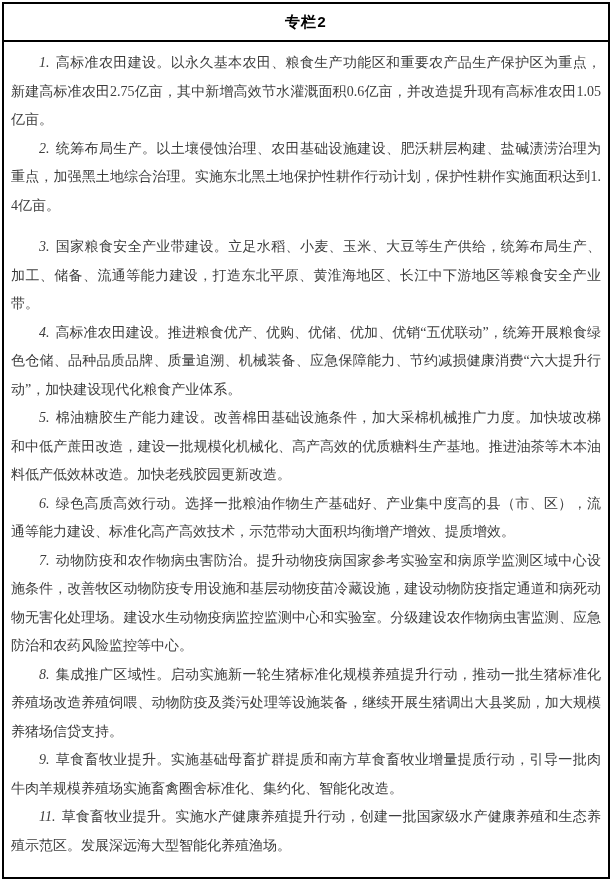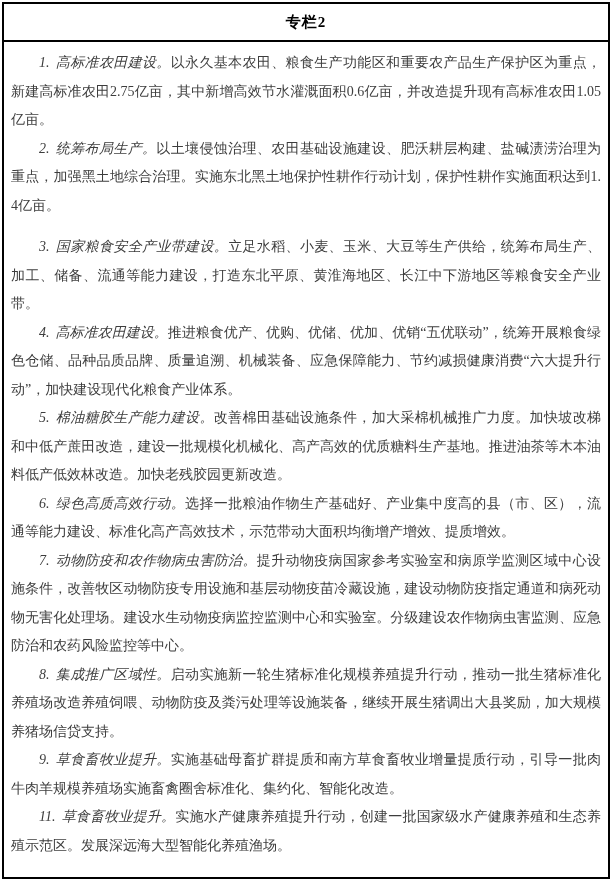--- a/index.html
+++ b/index.html
@@ -25,21 +25,21 @@
     min-height: 877px;
     background: var(--background);
   }
   .box-title-row {
     height: 38px;
     border-bottom: 2px solid var(--border);
     display: flex;
     align-items: center;
     justify-content: center;
     gap: 15px;
-    font-family: Liberation Serif, serif;
+    font-family: Liberation Mono, monospace;
     font-weight: bold;
     font-size: 15px;
     color: var(--title_text);
     letter-spacing: 1px;
   }
   .box-body {
     padding: 7px 7px 9px 7px;
   }
   .box-body p.para {
     margin: 0;
@@ -51,21 +51,20 @@
     text-align: justify;
     word-break: break-all;
   }
   
   .box-body p.para:nth-child(3) { margin-top: 13px; }
   .item-number {
     font-style: italic;
     margin-right: 6px;
   }
   .item-lead {
-    font-style: italic;
   }
 </style>
 </head>
 <body>
 
 <div class="page">
   <div class="column-box">
     <div class="box-title-row">
       <span>专栏2</span>
     </div>

